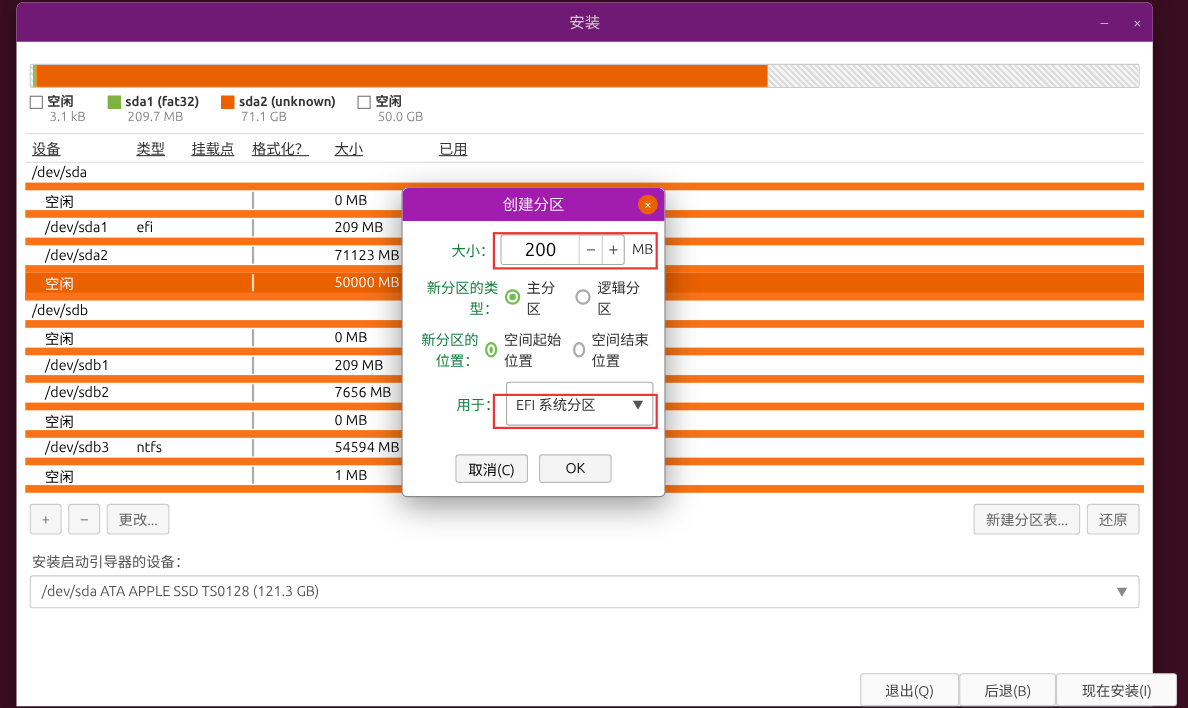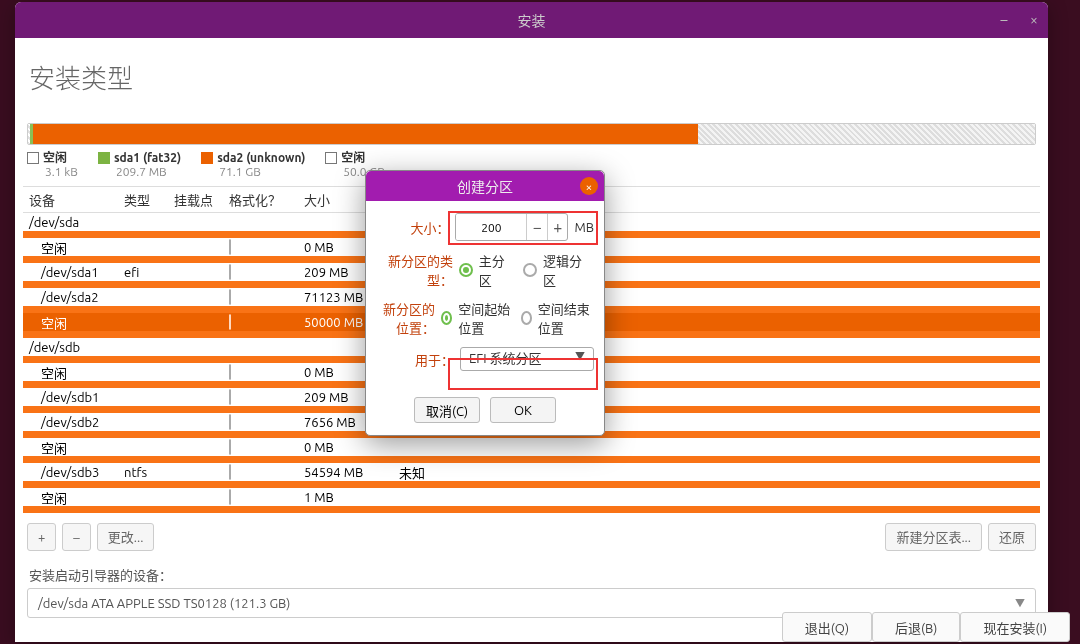--- a/index.html
+++ b/index.html
@@ -24,21 +24,21 @@
   .legend-item { display:flex; flex-direction:column; line-height:1.2; }
   .legend-item .top  { display:flex; align-items:center; gap:4px; font-weight:bold; color:#333;}
   .legend-item .swatch { width:12px; height:12px; border:1px solid #777; display:inline-block;}
   .legend-item .sw-white{ background:#fff; }
   .legend-item .sw-green{ background:#7cb342; border-color:#7cb342;}
   .legend-item .sw-orange{ background:#eb6100; border-color:#eb6100;}
   .legend-item .sub { color:#888; font-size:12px; margin-left:18px;}
 
   .table-area { border-top:1px solid #ddd; }
   .thead, .trow { display:grid; grid-template-columns: 95px 50px 55px 75px 95px 60px 1fr; align-items:center; font-size:13px; }
-  .thead { height:26px; border-bottom:1px solid #ddd; color:#333; padding-left:6px;}
+  .thead { height:26px; border-bottom:1px solid #ddd; color:#333; padding-left:6px;text-decoration:underline;}
   .trow  { height:25px; border-bottom:7px solid #f97316; padding-left:6px; }
   .trow.indent { padding-left:18px; grid-template-columns: 83px 50px 55px 75px 95px 60px 1fr;}
   .trow.selected { background:#eb6100; color:#fff; }
   .trow .chk { width:14px; height:14px; border:1px solid #aaa; border-radius:2px; justify-self:center; }
   .trow.selected .chk { border-color:#ffd9bf; }
 
   .toolbar { display:flex; gap:6px; align-items:center; margin:10px 4px 0 4px; }
   .tbtn { height:28px; min-width:28px; padding:0 10px; background:#f6f6f6; border:1px solid #ccc; border-radius:3px; font-size:13px; color:#666; display:flex; align-items:center; justify-content:center; cursor:pointer;}
   .spacer { flex:1; }
 
@@ -48,51 +48,50 @@
 
   .footer { position:absolute; right:10px; bottom:2px; display:flex; gap:0; }
   .footer .fbtn { height:30px; padding:0 22px; background:#fafafa; border:1px solid #ccc; border-radius:3px; font-size:13px; color:#444; display:flex; align-items:center; cursor:pointer;}
 
   
   .dialog { position:absolute; left:365px; top:170px; width:240px; background:#fff; border:1px solid #888; border-radius:5px; box-shadow:0 8px 30px rgba(0,0,0,.4);}
   .dialog .dtitle { height:30px; background:#a21caf; color:#eee; font-size:14px; display:flex; align-items:center; justify-content:center; border-radius:5px 5px 0 0; position:relative;}
   .dialog .dclose { position:absolute; right:6px; width:18px; height:18px; border-radius:50%; background:#eb6100; color:#fff; font-size:12px; display:flex; align-items:center; justify-content:center; cursor:pointer;}
   .dialog .dbody { padding:12px 10px; font-size:13px; color:#333;}
   .drow { display:flex; align-items:center; margin-bottom:10px; }
-  .drow .lab { width:84px; text-align:right; padding-right:6px; color:#c2410c; }
+  .drow .lab { width:84px; text-align:right; padding-right:6px; color:#15803d; }
   .spinbox { display:flex; align-items:center; border:1px solid #aaa; height:28px; border-radius:3px; overflow:hidden;}
-  .spinbox input { width:70px; border:none; text-align:center; font-size:12px; outline:none; height:100%; }
+  .spinbox input { width:70px; border:none; text-align:center; font-size:17px; outline:none; height:100%; }
   .spinbox .pm { width:24px; height:100%; display:flex; align-items:center; justify-content:center; color:#555; border-left:1px solid #ccc; cursor:pointer; font-size:16px;}
   .unit { margin-left:6px; }
   .radio-group { display:flex; flex-direction:row; gap:6px; }
   .radio-row { display:flex; align-items:center; gap:6px; }
   .radio { width:14px; height:14px; border-radius:50%; border:2px solid #aaa; position:relative;}
   .radio.checked { border-color:#6fbf4d; }
   .radio.checked::after{ content:""; position:absolute; inset:2px; background:#6fbf4d; border-radius:50%;}
-  .dselect { flex:1; height:24px; border:1px solid #aaa; border-radius:3px; display:flex; align-items:flex-start; padding:0 8px; justify-content:space-between; cursor:pointer;}
+  .dselect { flex:1; height:40px; border:1px solid #aaa; border-radius:3px; display:flex; align-items:center; padding:0 8px; justify-content:space-between; cursor:pointer;}
   .dselect .caret{ font-size:10px; color:#555;}
   .dfooter { display:flex; gap:10px; justify-content:center; padding:4px 0 12px 0;}
   .dfooter .dbtn{ width:66px; height:26px; border:1px solid #bbb; border-radius:3px; background:#f4f4f4; font-size:13px; display:flex; align-items:center; justify-content:center; cursor:pointer;}
   .hl-size { position:absolute; left:448px; top:211px; width:150px; height:34px; border:2px solid #e33; pointer-events:none;}
   .hl-use  { position:absolute; left:448px; top:358px; width:150px; height:32px; border:2px solid #e33; pointer-events:none;}
 </style>
 </head>
 <body>
 
 <div class="window">
   <div class="titlebar">
     <span>安装</span>
     <div class="wbtns">
       <span class="wbtn">–</span>
       <span class="wbtn">×</span>
     </div>
   </div>
 
   <div class="content">
-    <h1 class="page-title">安装类型</h1>
 
     <div class="diskbar">
       <div class="seg free1"></div>
       <div class="seg sda1"></div>
       <div class="seg sda2"></div>
       <div class="seg free2"></div>
     </div>
 
     <div class="legend" id="legend">
         <div class="legend-item">

